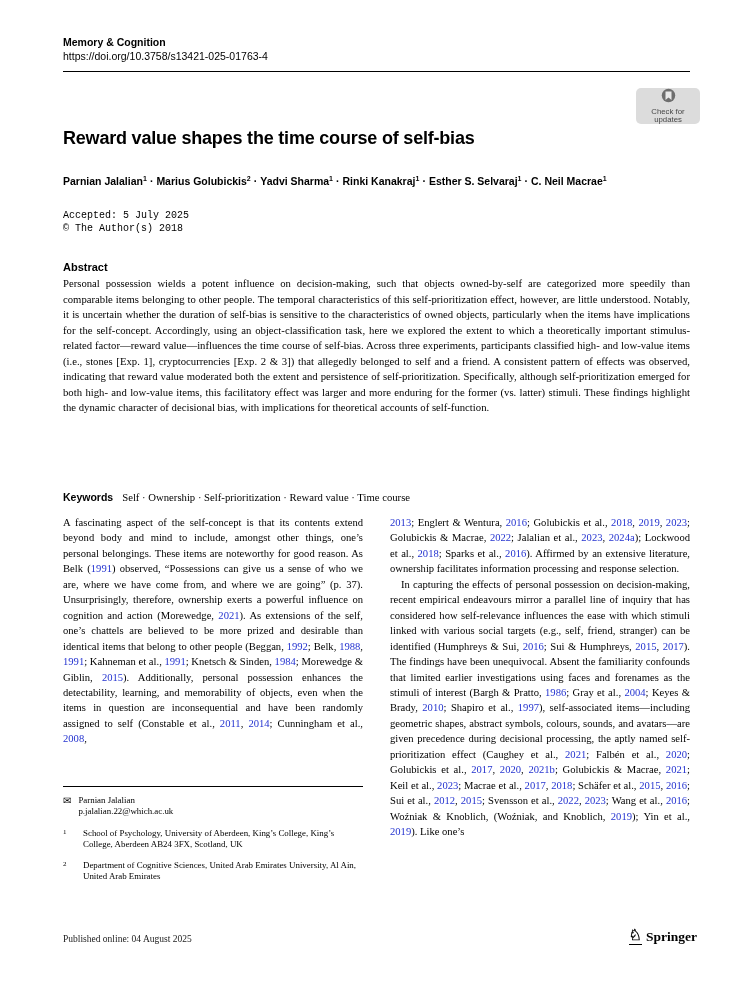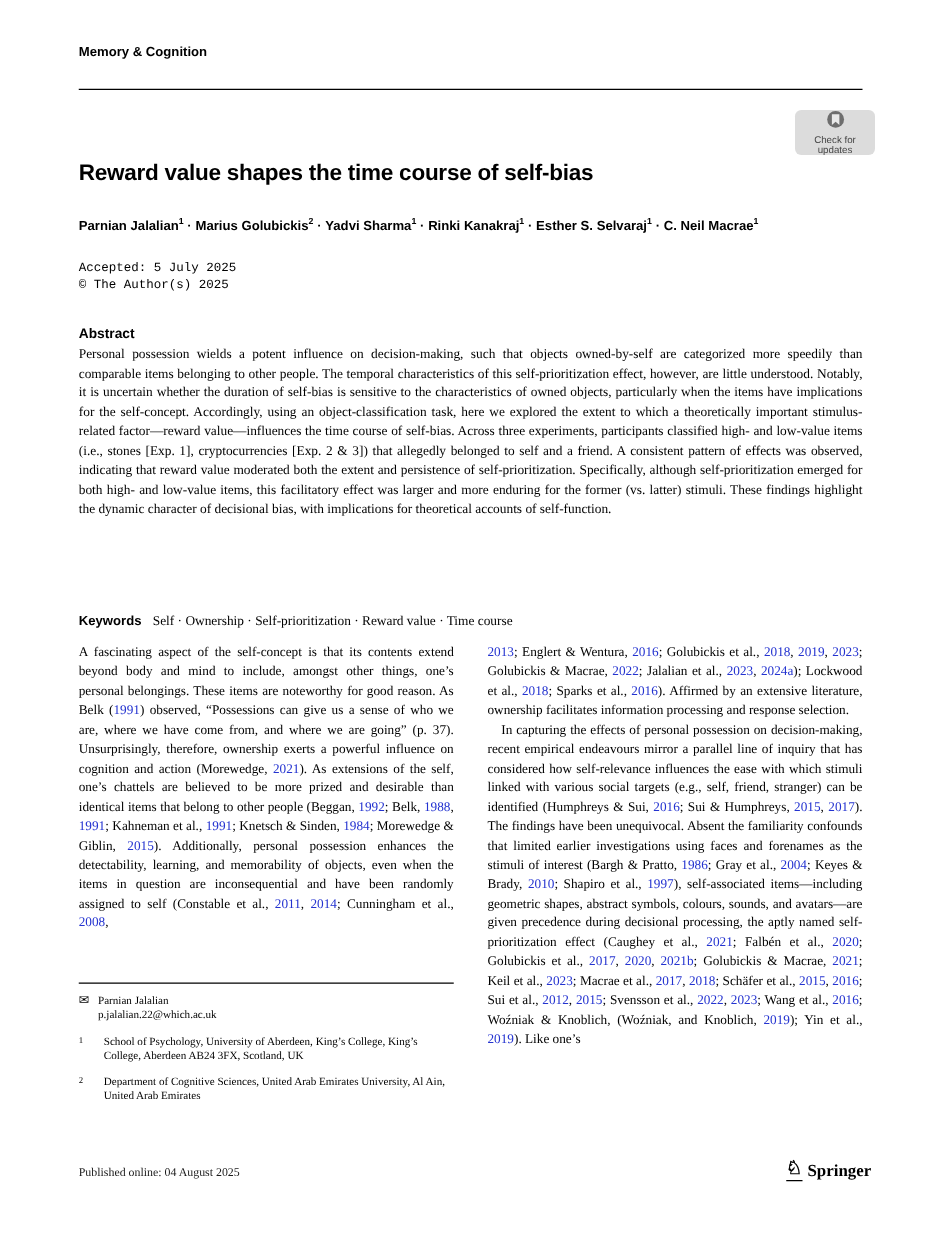--- a/index.html
+++ b/index.html
@@ -90,20 +90,21 @@
   }
   .knight-icon { font-size: 15px; line-height: 15px; border-bottom: 1.6px solid #000; padding-bottom: 1px; }
 </style>
 </head>
 <body>
 
 <div class="page">
 
   <div class="journal-head">
     <div class="journal-name">Memory &amp; Cognition</div>
+    <div class="doi-line">https://doi.org/10.3758/s13421-025-01763-4</div>
   </div>
 
   <div class="head-rule"></div>
 
   <div class="update-badge">
     <span>
       <svg width="15" height="15" viewBox="0 0 20 20">
         <circle cx="10" cy="10" r="9" fill="#6e6e6e"></circle>
         <path d="M6 4.5 h8 v11.5 l-4 -3.4 l-4 3.4 Z" fill="#e9e9e9"></path>
       </svg>
@@ -111,21 +112,21 @@
     <span>Check for</span>
     <span>updates</span>
   </div>
 
   <h1 class="paper-title">Reward value shapes the time course of self-bias</h1>
 
   <div class="author-line"><span><span>Parnian Jalalian</span><sup>1</sup></span><span class="sep">·</span><span><span>Marius Golubickis</span><sup>2</sup></span><span class="sep">·</span><span><span>Yadvi Sharma</span><sup>1</sup></span><span class="sep">·</span><span><span>Rinki Kanakraj</span><sup>1</sup></span><span class="sep">·</span><span><span>Esther S. Selvaraj</span><sup>1</sup></span><span class="sep">·</span><span><span>C. Neil Macrae</span><sup>1</sup></span></div>
 
   <div class="date-block">
     <div>Accepted: 5 July 2025</div>
-    <div>© The Author(s) 2025</div>
+    <div>© The Author(s) 2018</div>
   </div>
 
   <div class="abstract-block">
     <div class="abstract-heading">Abstract</div>
     <p class="abstract-text">Personal possession wields a potent influence on decision-making, such that objects owned-by-self are categorized more speedily than comparable items belonging to other people. The temporal characteristics of this self-prioritization effect, however, are little understood. Notably, it is uncertain whether the duration of self-bias is sensitive to the characteristics of owned objects, particularly when the items have implications for the self-concept. Accordingly, using an object-classification task, here we explored the extent to which a theoretically important stimulus-related factor—reward value—influences the time course of self-bias. Across three experiments, participants classified high- and low-value items (i.e., stones [Exp. 1], cryptocurrencies [Exp. 2 &amp; 3]) that allegedly belonged to self and a friend. A consistent pattern of effects was observed, indicating that reward value moderated both the extent and persistence of self-prioritization. Specifically, although self-prioritization emerged for both high- and low-value items, this facilitatory effect was larger and more enduring for the former (vs. latter) stimuli. These findings highlight the dynamic character of decisional bias, with implications for theoretical accounts of self-function.</p>
   </div>
 
   <div class="keywords-line">
     <span class="kw-head">Keywords</span><span>Self · Ownership · Self-prioritization · Reward value · Time course</span>
   </div>

